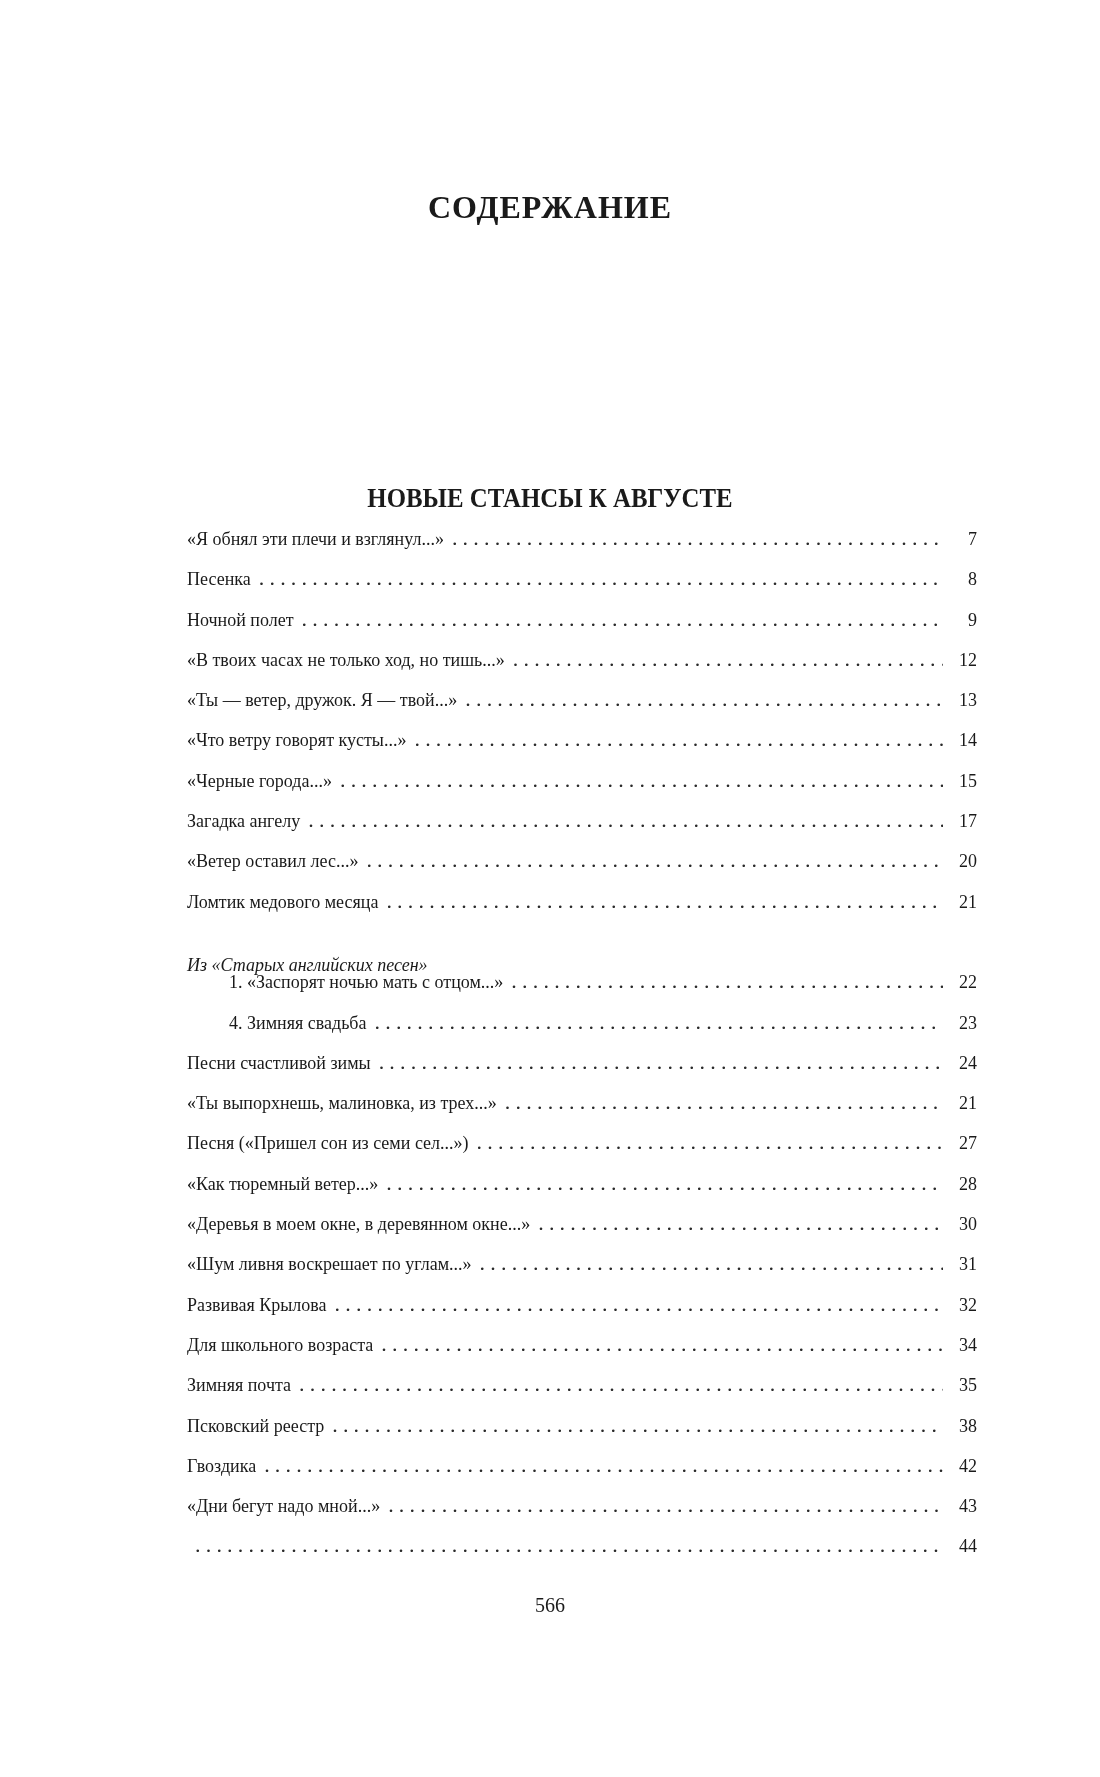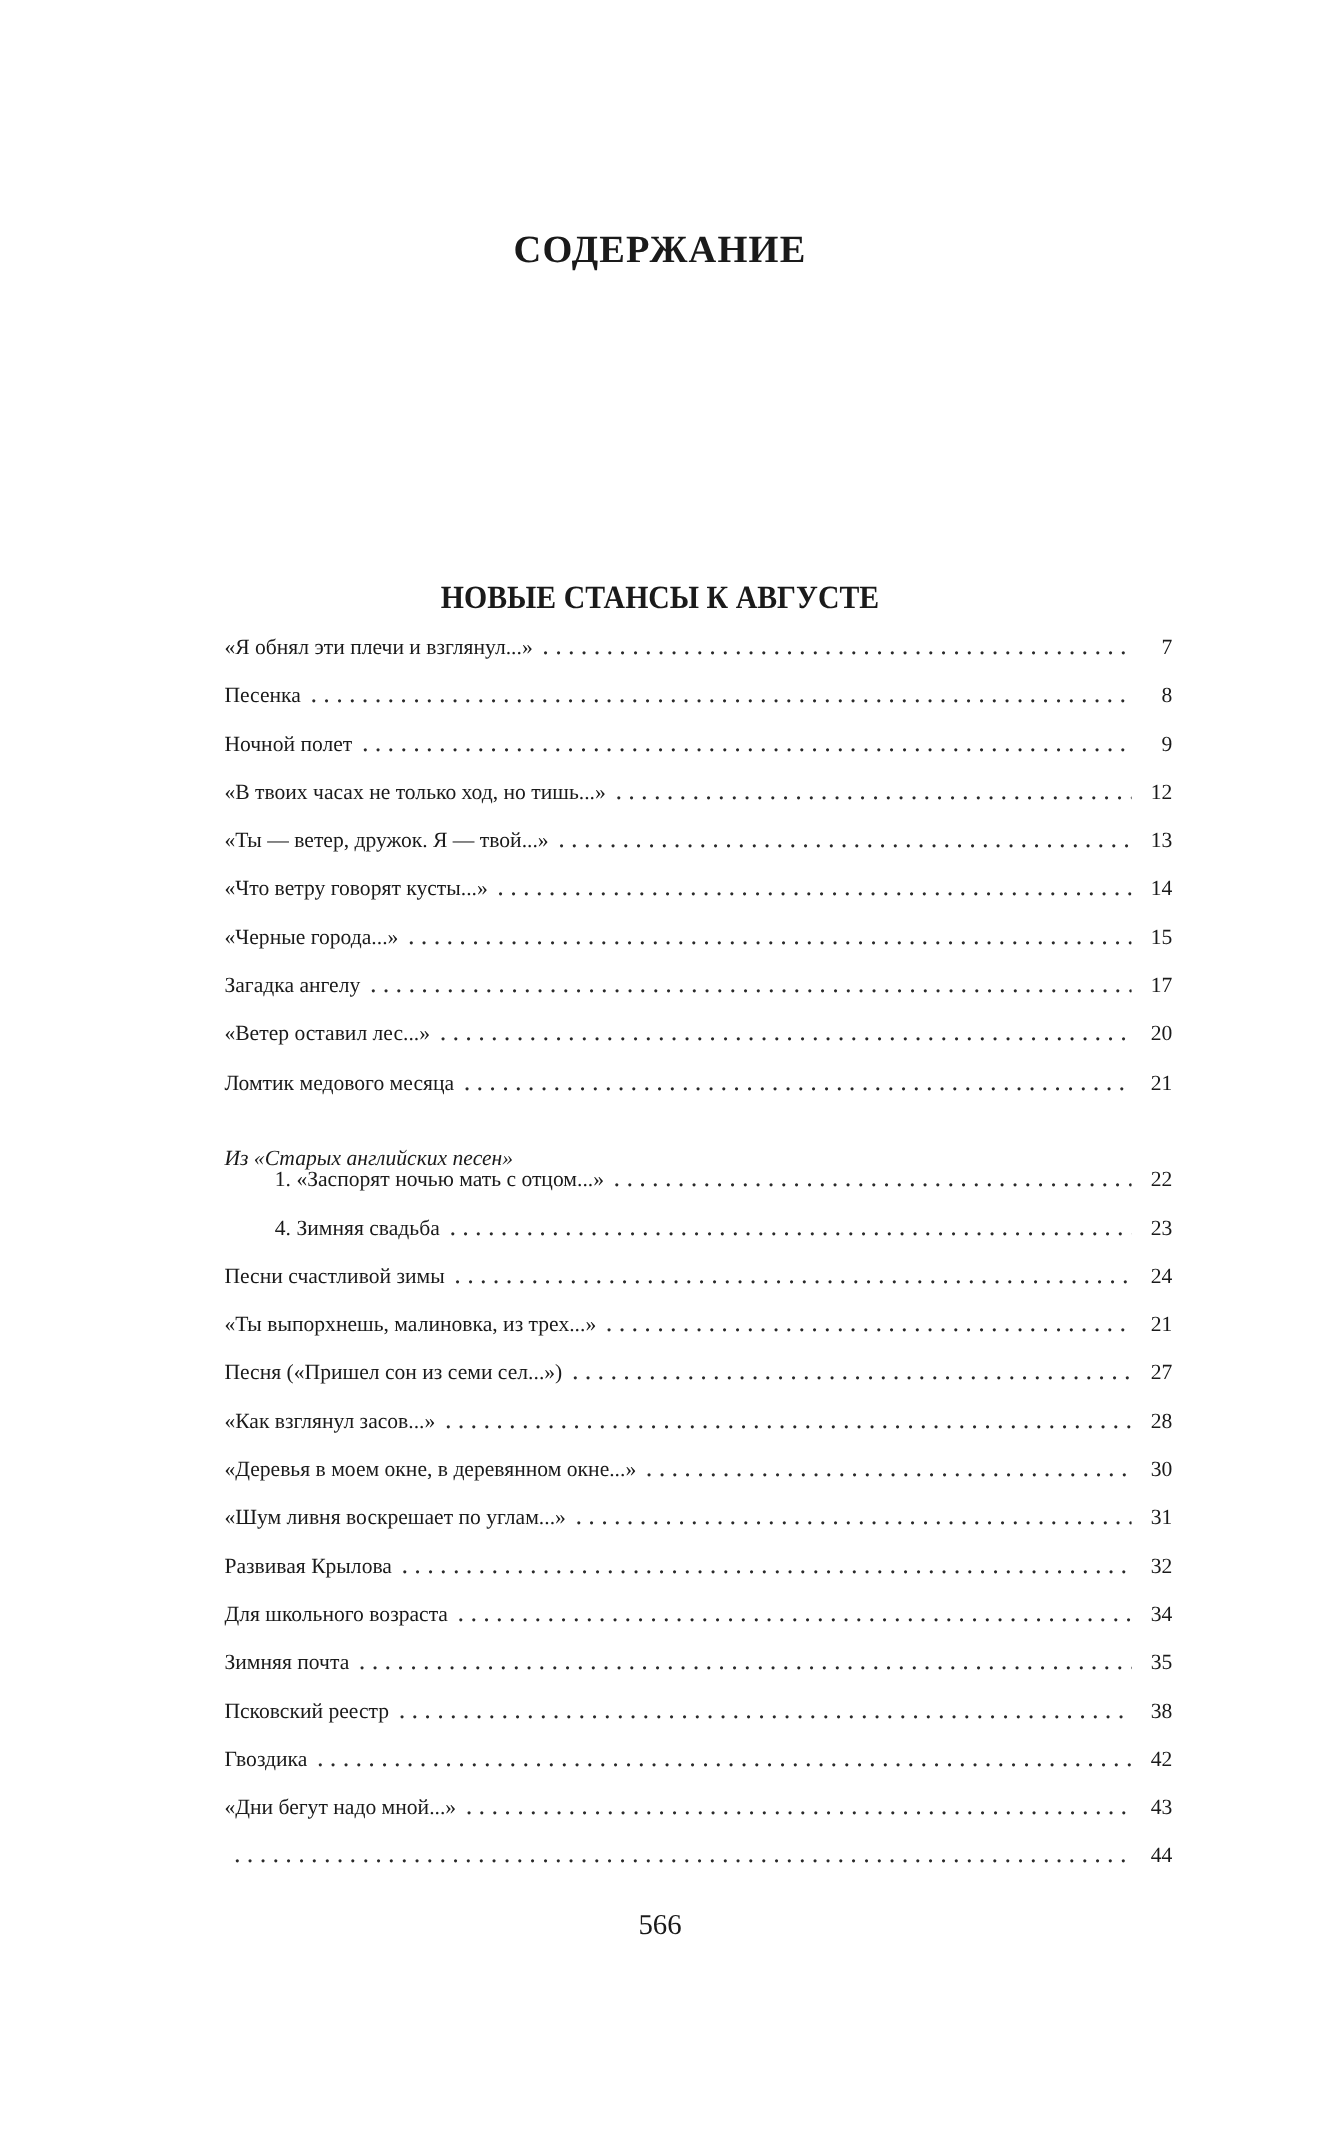--- a/index.html
+++ b/index.html
@@ -75,21 +75,21 @@
       flex: 0 0 auto;
       min-width: 26px;
       text-align: right;
     }
     .page-number {
       position: absolute;
       top: 1590px;
       left: 0;
       width: 1100px;
       text-align: center;
-      font-size: 24px;
+      font-size: 20px;
       line-height: 30px;
     }
   </style>
 </head>
 <body>
 
 <h1 class="page-title">СОДЕРЖАНИЕ</h1>
 
 <h2 class="section-title">НОВЫЕ СТАНСЫ К АВГУСТЕ</h2>
 
@@ -166,21 +166,21 @@
       <span class="toc-title">«Ты выпорхнешь, малиновка, из трех...»</span>
       <span class="toc-leader"></span>
       <span class="toc-page">21</span>
     </li>
   <li class="toc-row">
       <span class="toc-title">Песня («Пришел сон из семи сел...»)</span>
       <span class="toc-leader"></span>
       <span class="toc-page">27</span>
     </li>
   <li class="toc-row">
-      <span class="toc-title">«Как взглянул засов...»</span>
+      <span class="toc-title">«Как тюремный ветер...»</span>
       <span class="toc-leader"></span>
       <span class="toc-page">28</span>
     </li>
   <li class="toc-row">
       <span class="toc-title">«Деревья в моем окне, в деревянном окне...»</span>
       <span class="toc-leader"></span>
       <span class="toc-page">30</span>
     </li>
   <li class="toc-row">
       <span class="toc-title">«Шум ливня воскрешает по углам...»</span>

